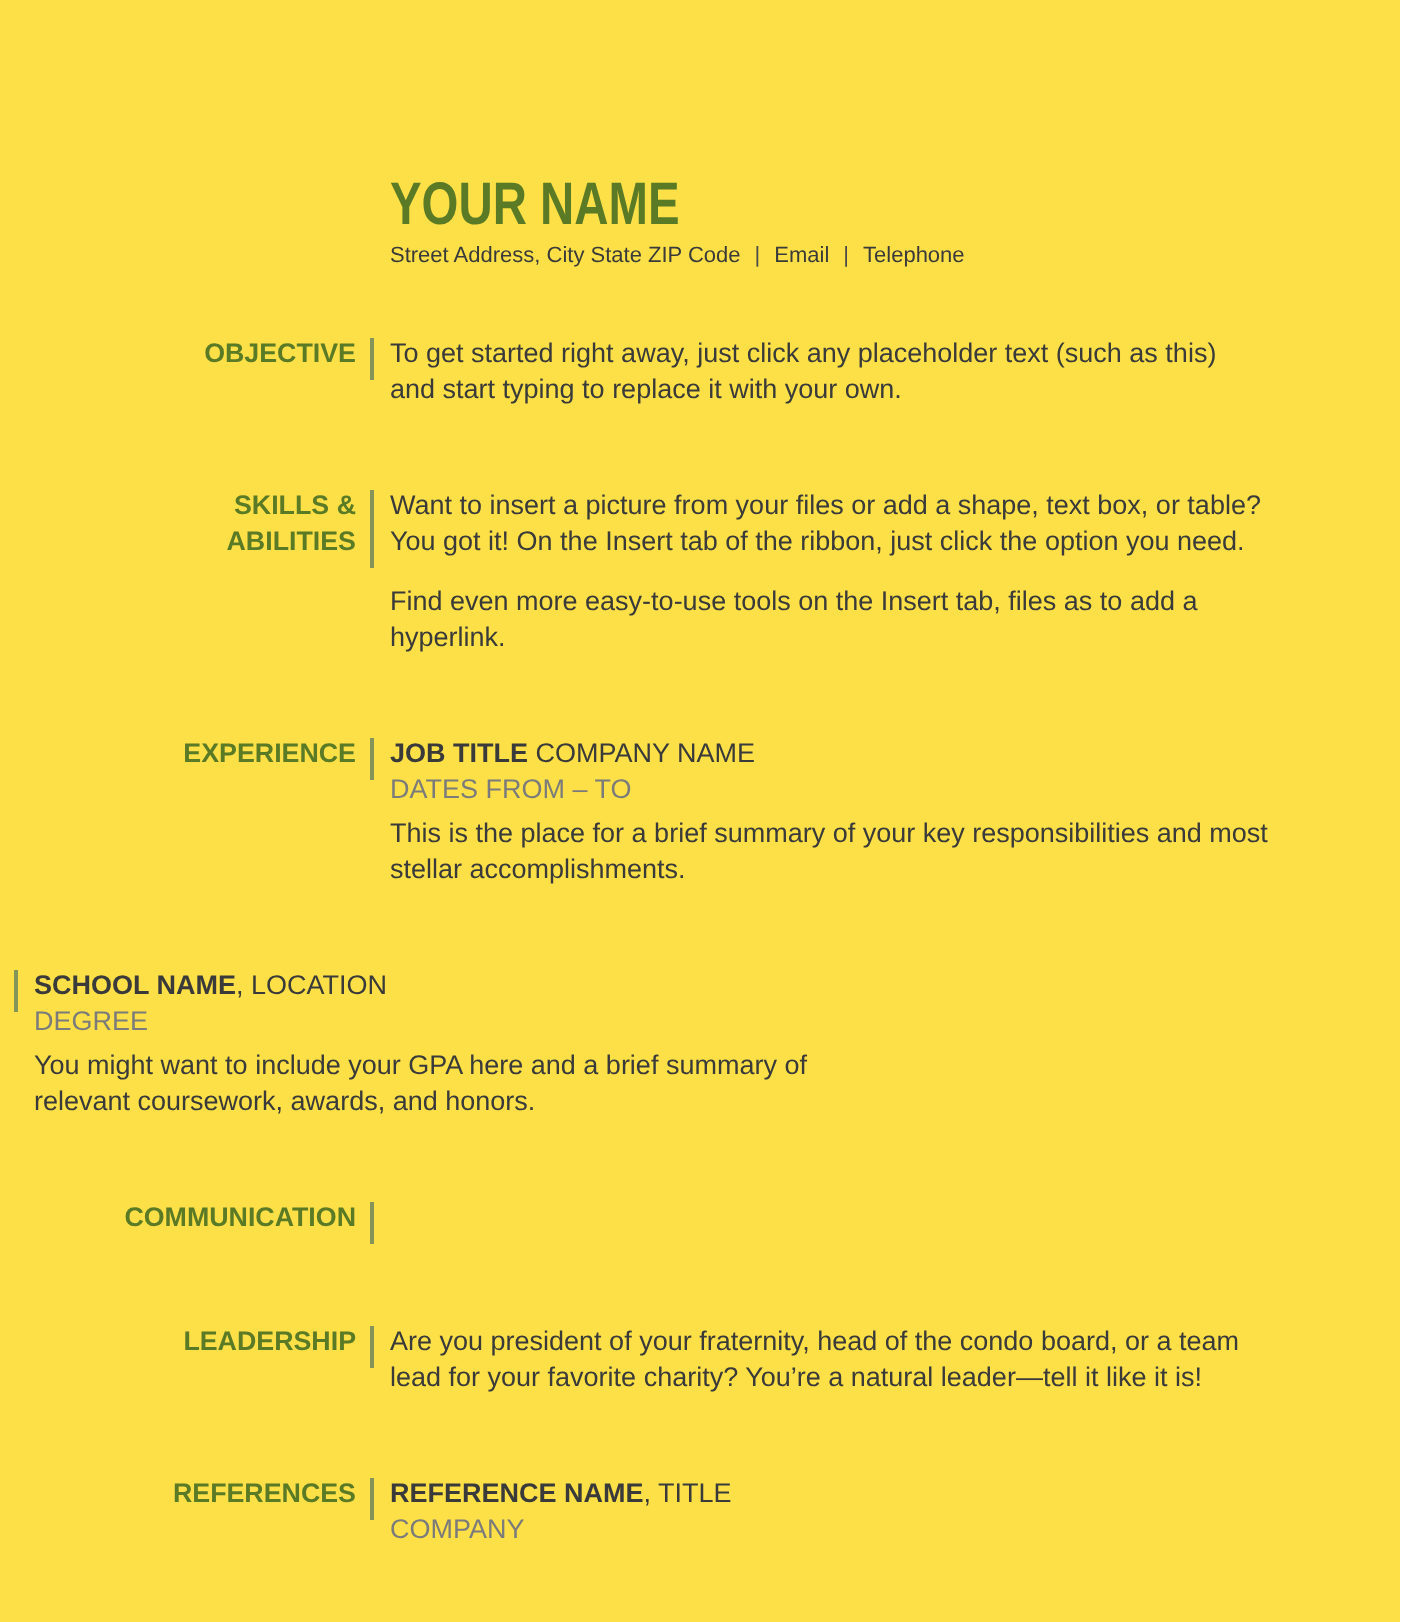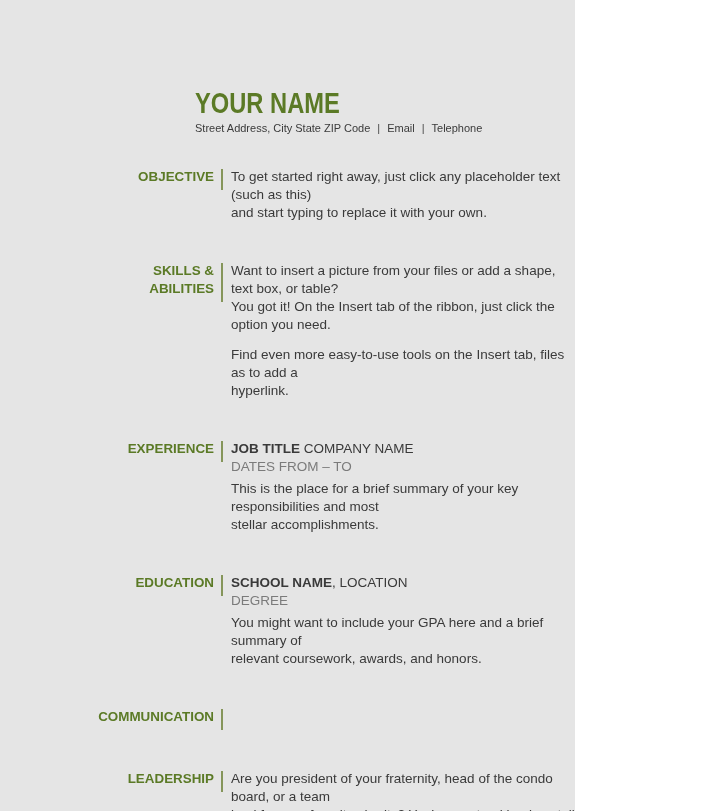--- a/index.html
+++ b/index.html
@@ -2,23 +2,23 @@
 <html><head>
 <meta charset="utf-8">
 <style>
   html, body {
     margin: 0;
     padding: 0;
     background: #ffffff;
   }
   .page {
     position: relative;
-    width: 575px;
+    width: 700px;
     height: 811px;
-    background: #e5e5e5;
+    background: #fde047;
     font-family: "Liberation Sans", "DejaVu Sans", sans-serif;
     color: #3a3a3a;
     overflow: hidden;
   }
   
   .header {
     padding-top: 87px;
     margin-left: 195px;
   }
   .name {
@@ -39,21 +39,20 @@
     line-height: 18px;
     color: #3a3a3a;
   }
   .sep { margin: 0 7px; color: #4a4a4a; }
 
   
   .sections { margin-top: 31px; }
   .section {
     display: flex;
     align-items: flex-start;
-    padding-left: 36px;
   }
   .section + .section { margin-top: 40px; }
   .label {
     flex: 0 0 178px;
     width: 178px;
     text-align: right;
     font-size: 13.4px;
     font-weight: bold;
     line-height: 18px;
     color: #5b7a26;
@@ -124,21 +123,20 @@
       <div class="rule"></div>
       <div class="content">
         <p class="entry-title"><span class="strong">JOB TITLE</span><span> COMPANY NAME</span></p>
         <p class="entry-sub">DATES FROM – TO</p>
         <p class="body">This is the place for a brief summary of your key responsibilities and most
 stellar accomplishments.</p>
       </div>
     </section>
 
     <section class="section">
-      <div class="label">EDUCATION</div>
       <div class="rule"></div>
       <div class="content">
         <p class="entry-title"><span class="strong">SCHOOL NAME</span><span>, LOCATION</span></p>
         <p class="entry-sub">DEGREE</p>
         <p class="body">You might want to include your GPA here and a brief summary of
 relevant coursework, awards, and honors.</p>
       </div>
     </section>
 
     <section class="section">

